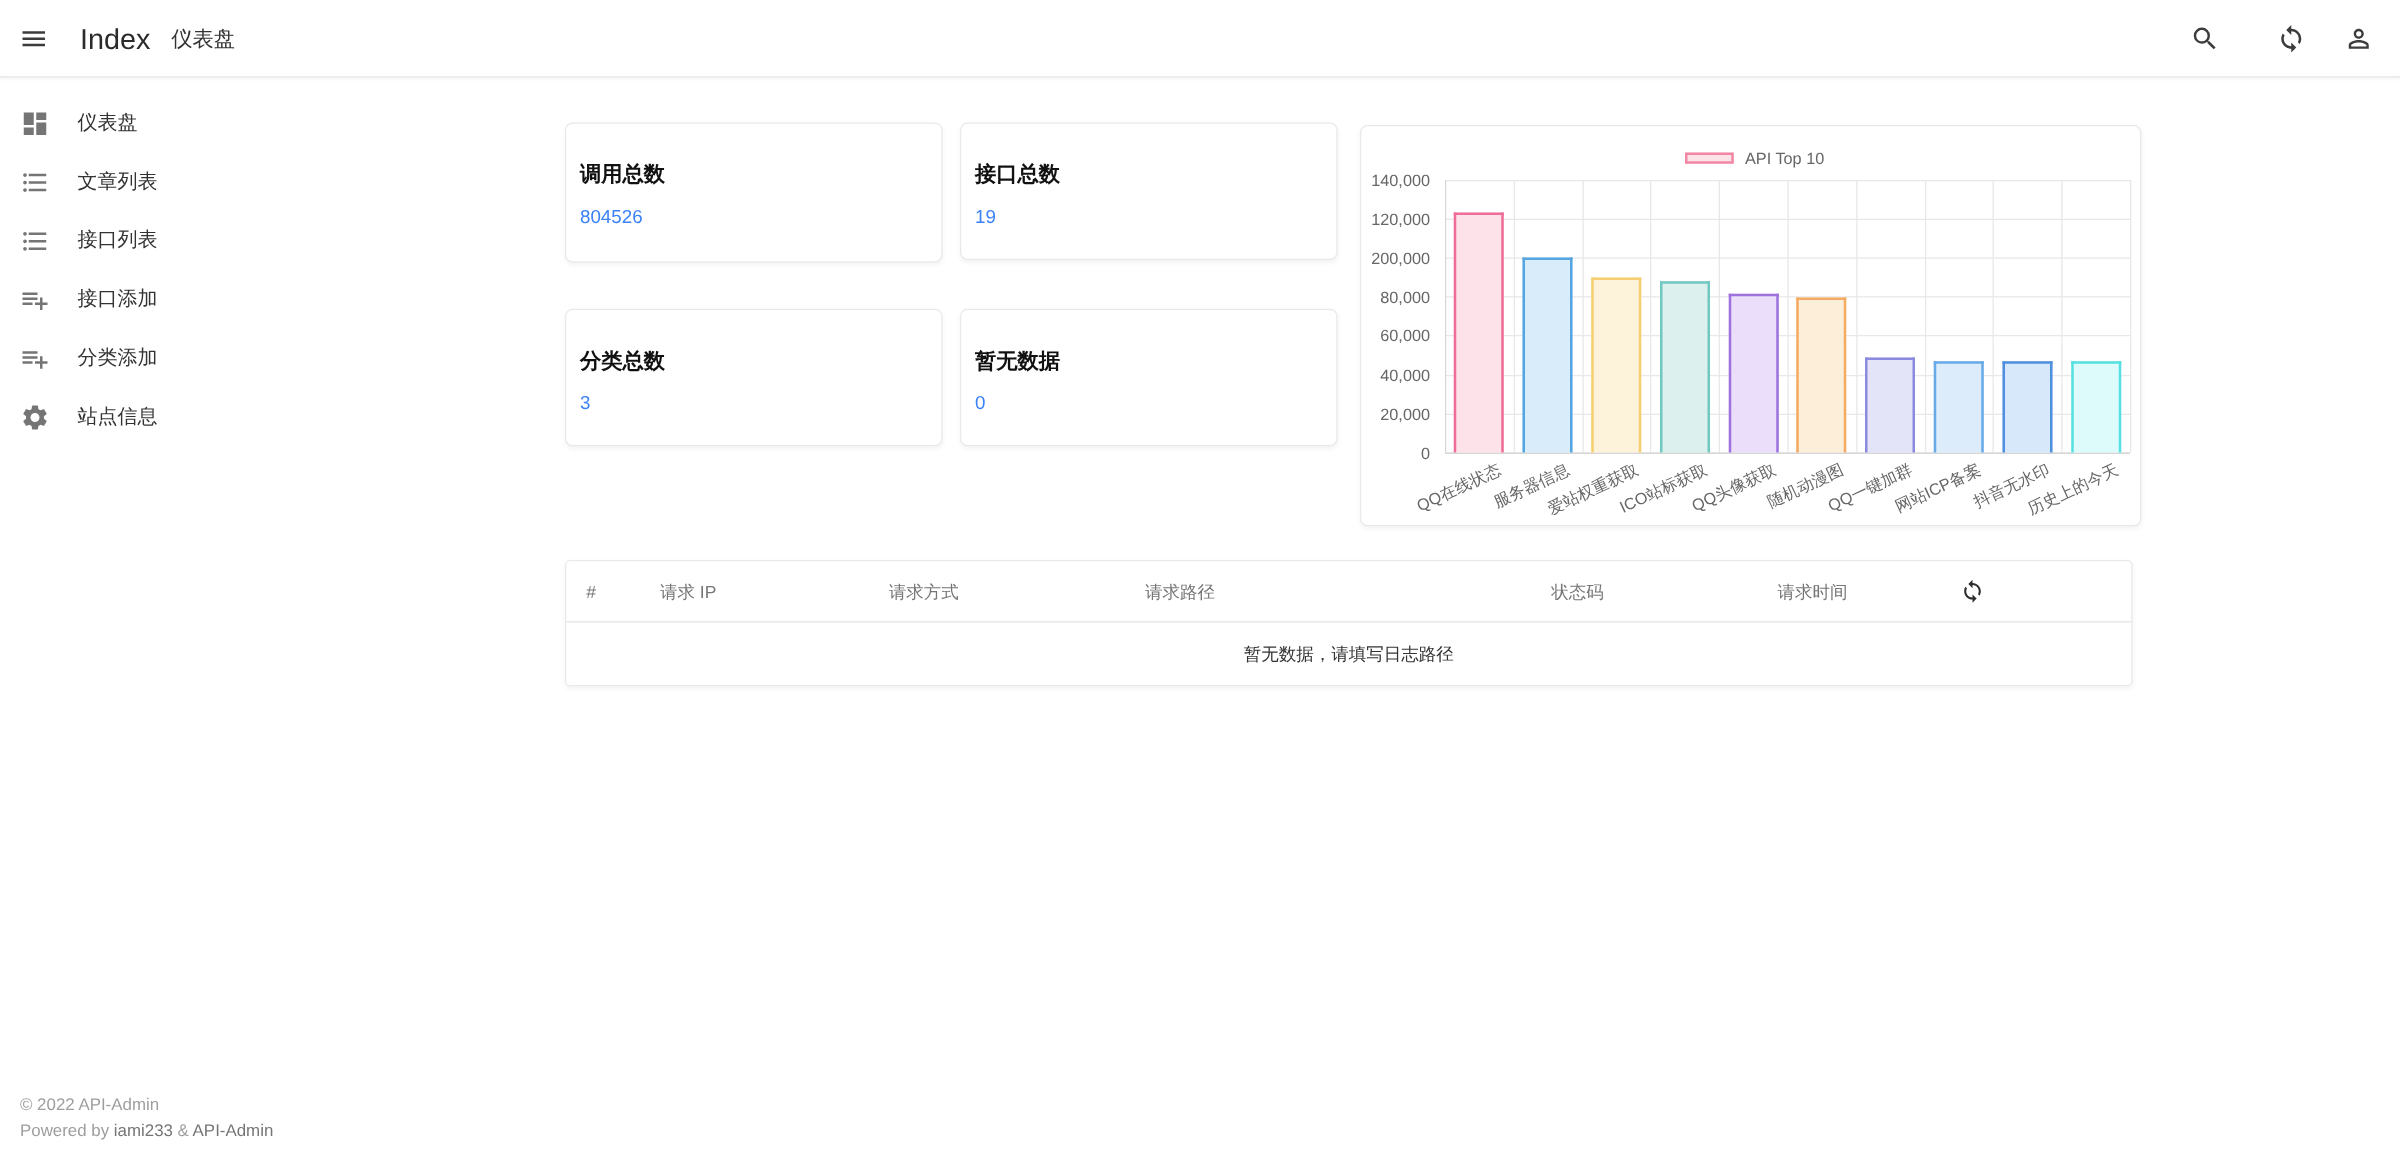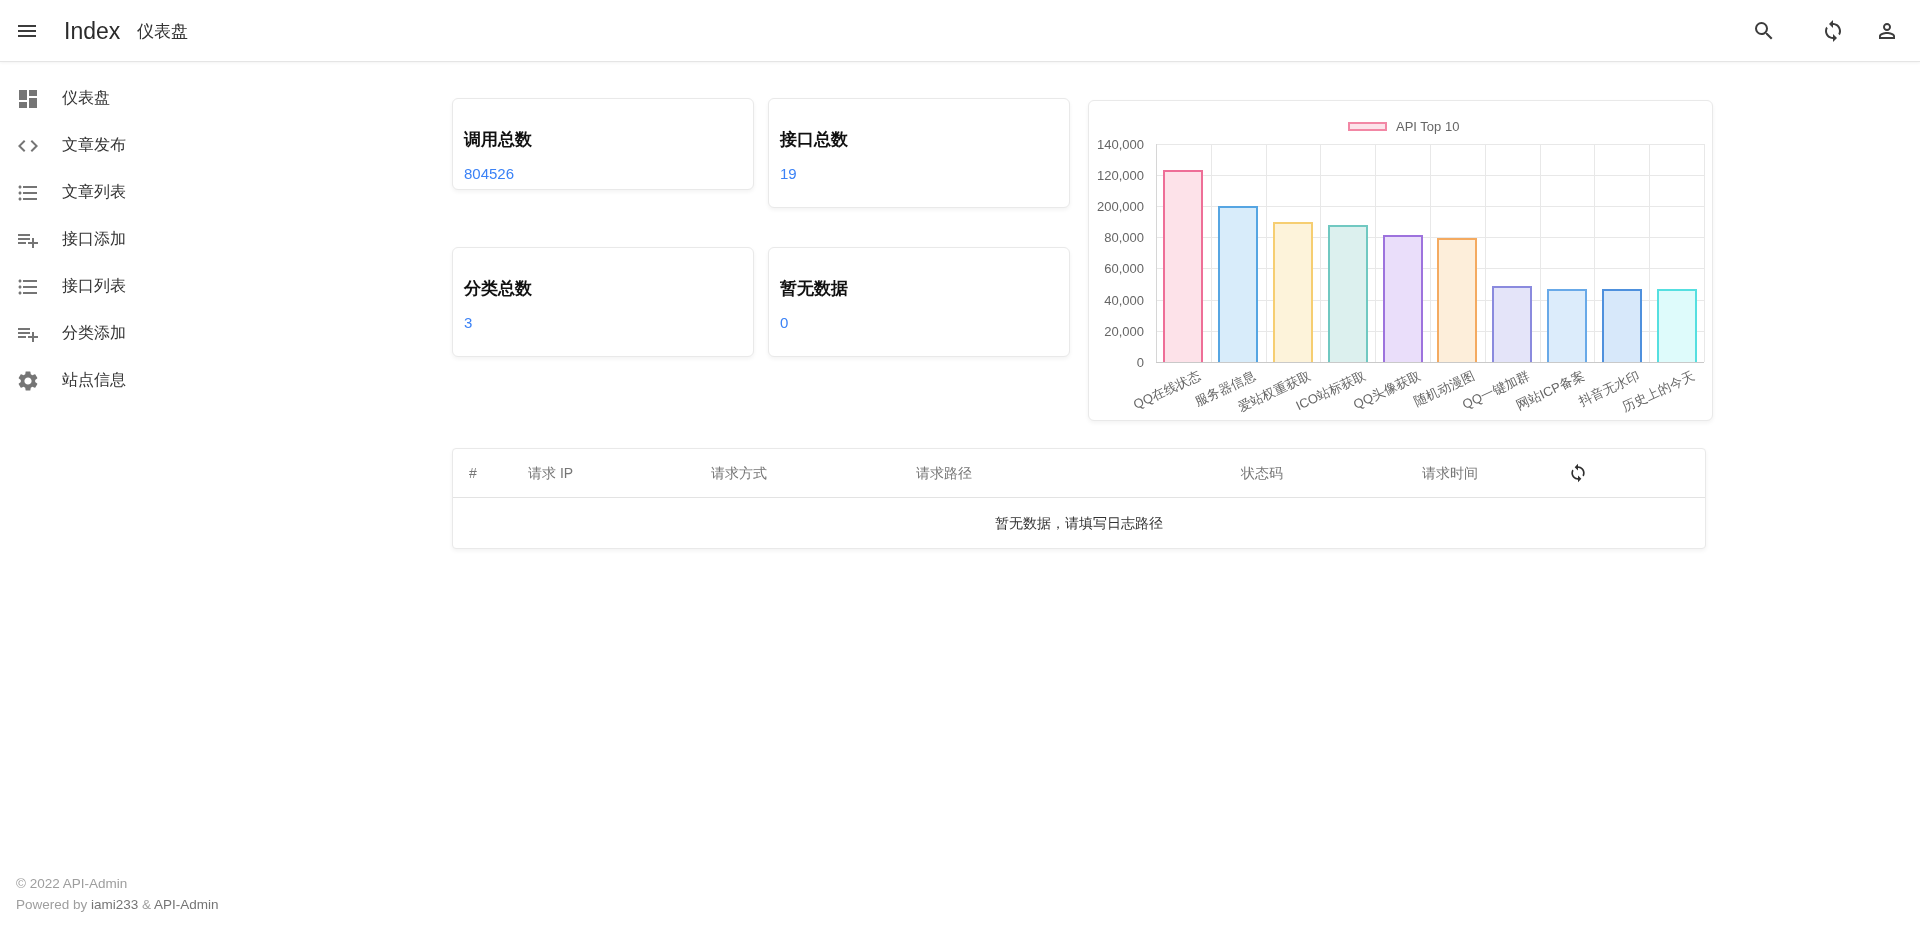--- a/index.html
+++ b/index.html
@@ -108,58 +108,52 @@
 
 <nav class="sidebar" id="sidebar">
     <div class="side-item">
       <span class="s-icon"><svg viewBox="0 0 24 24">
           <path d="M3 13h8V3H3v10zm0 8h8v-6H3v6zm10 0h8V11h-8v10zm0-18v6h8V3h-8z"></path>
         </svg></span>
       <span class="s-label">仪表盘</span>
     </div>
     <div class="side-item">
       <span class="s-icon"><svg viewBox="0 0 24 24">
-          <path d="M9.4 16.6 4.8 12l4.6-4.6L8 6l-6 6 6 6 1.4-1.4zm5.2 0 4.6-4.6-4.6-4.6L16 6l6 6-6 6-1.4-1.4z"></path>
-        </svg></span>
-      <span class="s-label">文章发布</span>
-    </div>
-    <div class="side-item">
-      <span class="s-icon"><svg viewBox="0 0 24 24">
           <path d="M4 10.5c-.83 0-1.5.67-1.5 1.5s.67 1.5 1.5 1.5 1.5-.67 1.5-1.5-.67-1.5-1.5-1.5zm0-6c-.83 0-1.5.67-1.5 1.5S3.17 7.5 4 7.5 5.5 6.83 5.5 6 4.83 4.5 4 4.5zm0 12c-.83 0-1.5.68-1.5 1.5s.68 1.5 1.5 1.5 1.5-.68 1.5-1.5-.67-1.5-1.5-1.5zM7 19h14v-2H7v2zm0-6h14v-2H7v2zm0-8v2h14V5H7z"></path>
         </svg></span>
       <span class="s-label">文章列表</span>
     </div>
     <div class="side-item">
       <span class="s-icon"><svg viewBox="0 0 24 24">
+          <path d="M4 10.5c-.83 0-1.5.67-1.5 1.5s.67 1.5 1.5 1.5 1.5-.67 1.5-1.5-.67-1.5-1.5-1.5zm0-6c-.83 0-1.5.67-1.5 1.5S3.17 7.5 4 7.5 5.5 6.83 5.5 6 4.83 4.5 4 4.5zm0 12c-.83 0-1.5.68-1.5 1.5s.68 1.5 1.5 1.5 1.5-.68 1.5-1.5-.67-1.5-1.5-1.5zM7 19h14v-2H7v2zm0-6h14v-2H7v2zm0-8v2h14V5H7z"></path>
+        </svg></span>
+      <span class="s-label">接口列表</span>
+    </div>
+    <div class="side-item">
+      <span class="s-icon"><svg viewBox="0 0 24 24">
           <path d="M14 10H2v2h12v-2zm0-4H2v2h12V6zm4 8v-4h-2v4h-4v2h4v4h2v-4h4v-2h-4zM2 16h8v-2H2v2z"></path>
         </svg></span>
       <span class="s-label">接口添加</span>
     </div>
     <div class="side-item">
       <span class="s-icon"><svg viewBox="0 0 24 24">
-          <path d="M4 10.5c-.83 0-1.5.67-1.5 1.5s.67 1.5 1.5 1.5 1.5-.67 1.5-1.5-.67-1.5-1.5-1.5zm0-6c-.83 0-1.5.67-1.5 1.5S3.17 7.5 4 7.5 5.5 6.83 5.5 6 4.83 4.5 4 4.5zm0 12c-.83 0-1.5.68-1.5 1.5s.68 1.5 1.5 1.5 1.5-.68 1.5-1.5-.67-1.5-1.5-1.5zM7 19h14v-2H7v2zm0-6h14v-2H7v2zm0-8v2h14V5H7z"></path>
-        </svg></span>
-      <span class="s-label">接口列表</span>
-    </div>
-    <div class="side-item">
-      <span class="s-icon"><svg viewBox="0 0 24 24">
           <path d="M14 10H2v2h12v-2zm0-4H2v2h12V6zm4 8v-4h-2v4h-4v2h4v4h2v-4h4v-2h-4zM2 16h8v-2H2v2z"></path>
         </svg></span>
       <span class="s-label">分类添加</span>
     </div>
     <div class="side-item">
       <span class="s-icon"><svg viewBox="0 0 24 24">
           <path d="M19.14 12.94c.04-.3.06-.61.06-.94 0-.32-.02-.64-.07-.94l2.03-1.58a.49.49 0 0 0 .12-.61l-1.92-3.32a.488.488 0 0 0-.59-.22l-2.39.96c-.5-.38-1.03-.7-1.62-.94l-.36-2.54a.484.484 0 0 0-.48-.41h-3.84c-.24 0-.43.17-.47.41l-.36 2.54c-.59.24-1.13.57-1.62.94l-2.39-.96c-.22-.08-.47 0-.59.22L2.74 8.87c-.12.21-.08.47.12.61l2.03 1.58c-.05.3-.09.63-.09.94s.02.64.07.94l-2.03 1.58a.49.49 0 0 0-.12.61l1.92 3.32c.12.22.37.29.59.22l2.39-.96c.5.38 1.03.7 1.62.94l.36 2.54c.05.24.24.41.48.41h3.84c.24 0 .44-.17.47-.41l.36-2.54c.59-.24 1.13-.56 1.62-.94l2.39.96c.22.08.47 0 .59-.22l1.92-3.32c.12-.22.07-.47-.12-.61l-2.01-1.58zM12 15.6c-1.98 0-3.6-1.62-3.6-3.6s1.62-3.6 3.6-3.6 3.6 1.62 3.6 3.6-1.62 3.6-3.6 3.6z"></path>
         </svg></span>
       <span class="s-label">站点信息</span>
     </div>
   </nav>
 
 <section>
-  <div class="card" style="left:452px; top:98px; width:302px; height:92px;">
+  <div class="card" style="left:452px; top:98px; width:302px; height:112px;">
     <div class="stat-title">调用总数</div>
     <div class="stat-value">804526</div>
   </div>
   <div class="card" style="left:768px; top:98px; width:302px; height:110px;">
     <div class="stat-title">接口总数</div>
     <div class="stat-value">19</div>
   </div>
   <div class="card" style="left:452px; top:247px; width:302px; height:110px;">
     <div class="stat-title">分类总数</div>
     <div class="stat-value">3</div>

